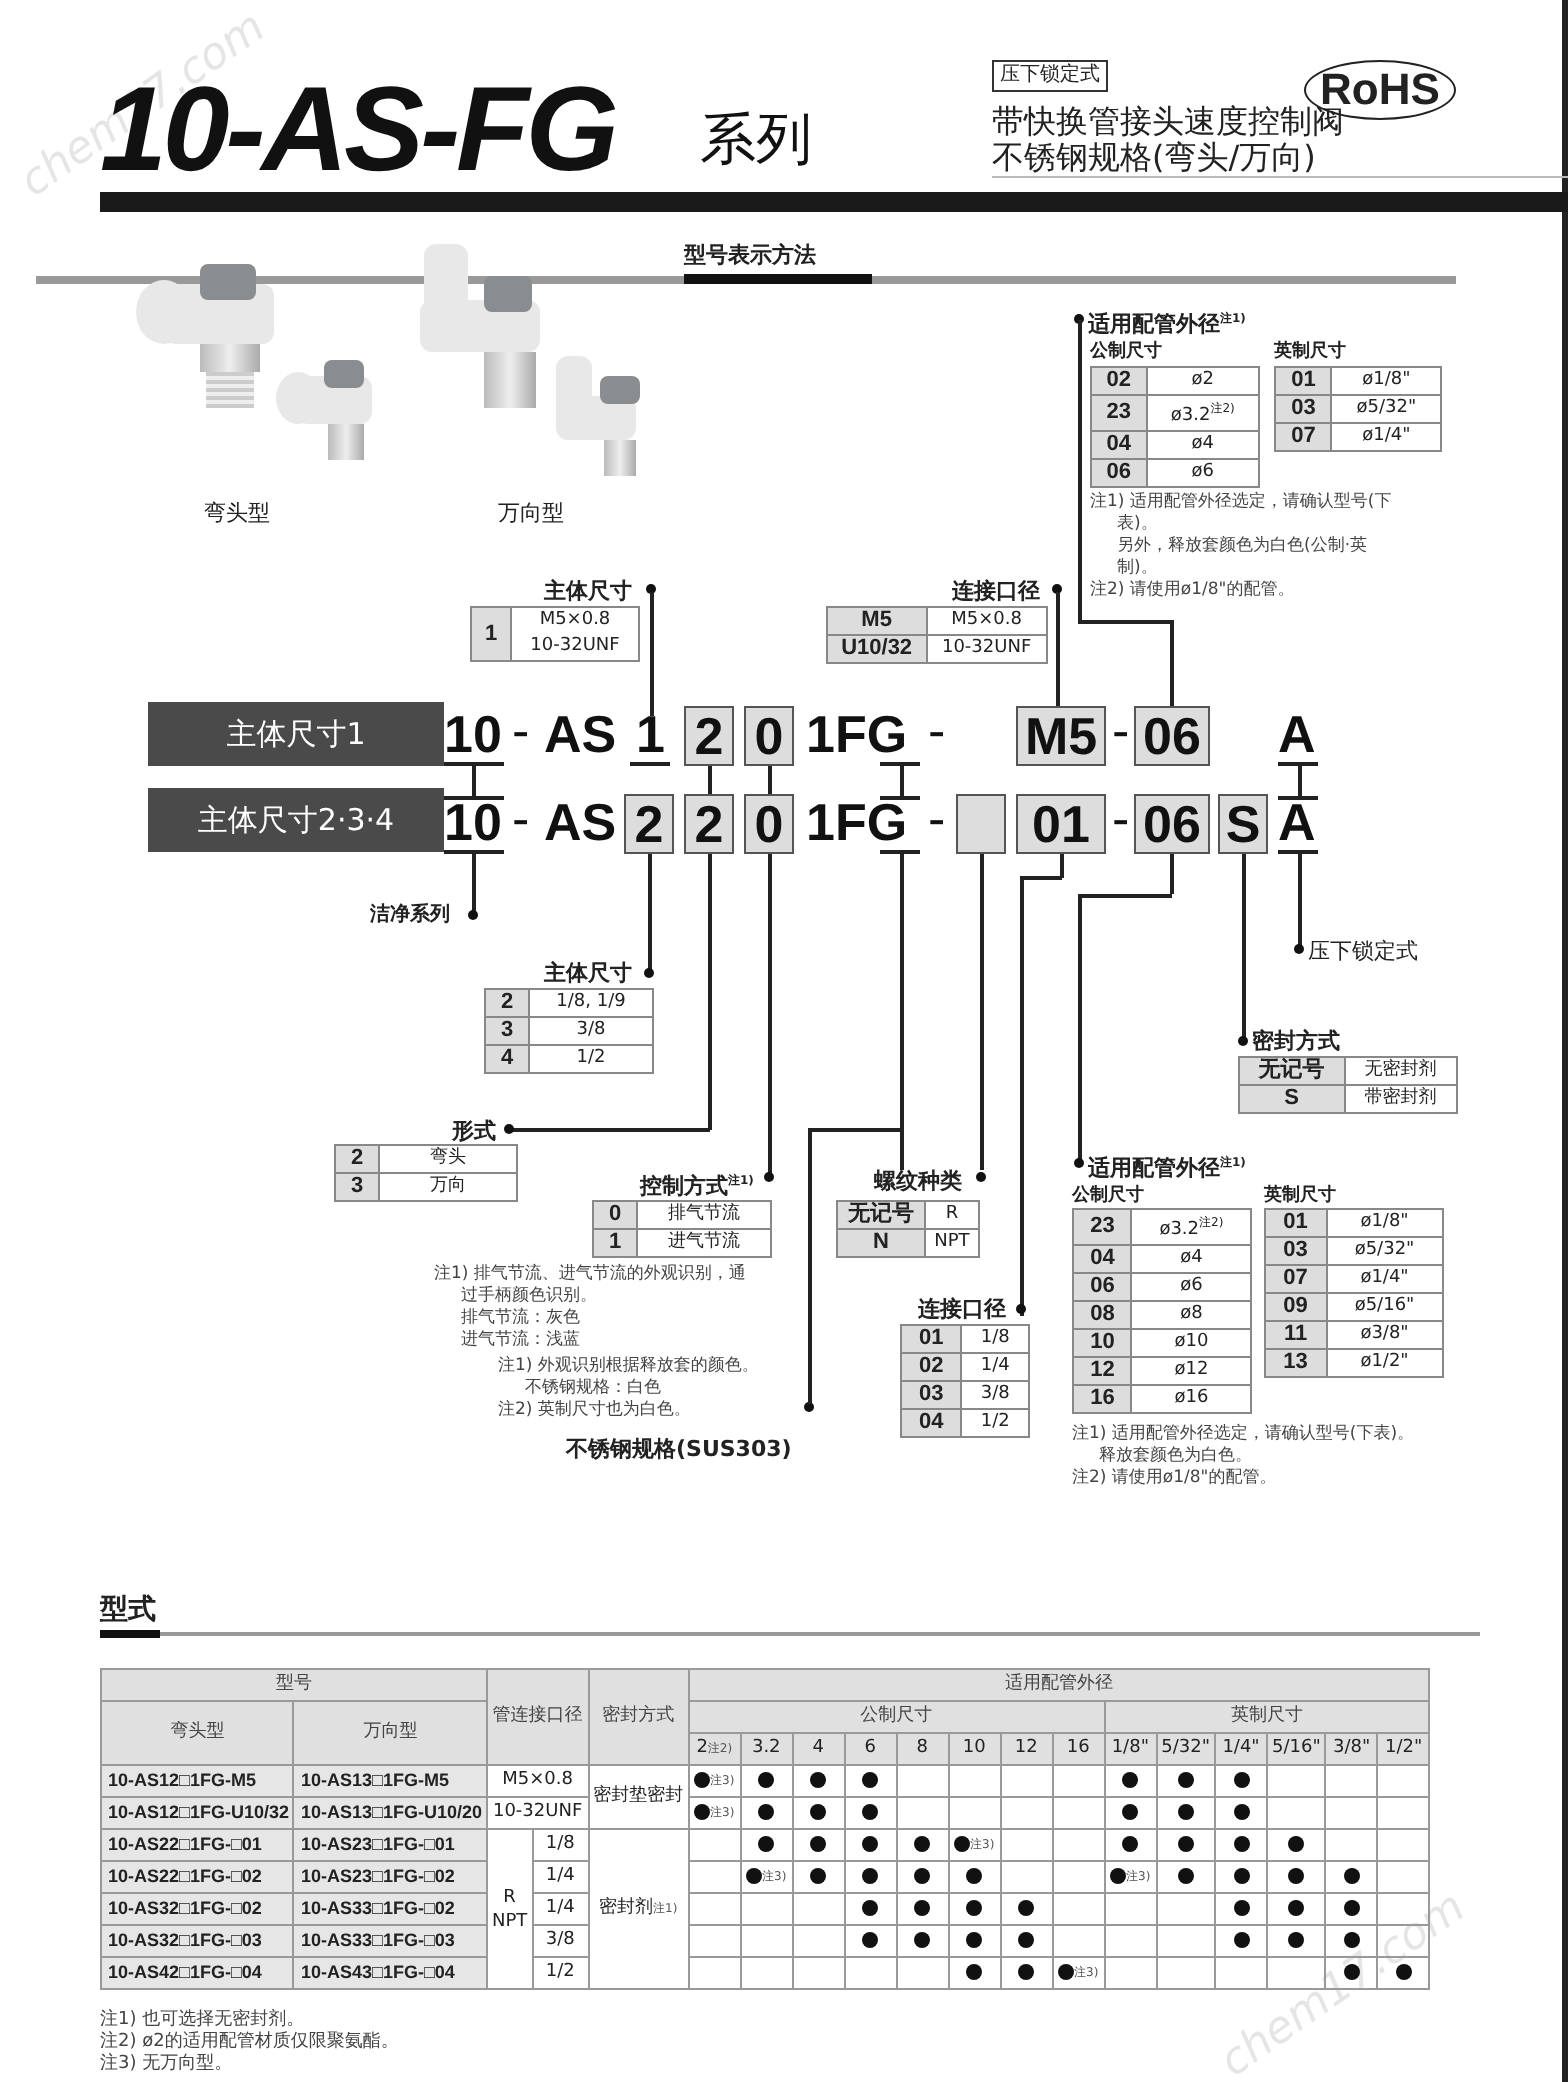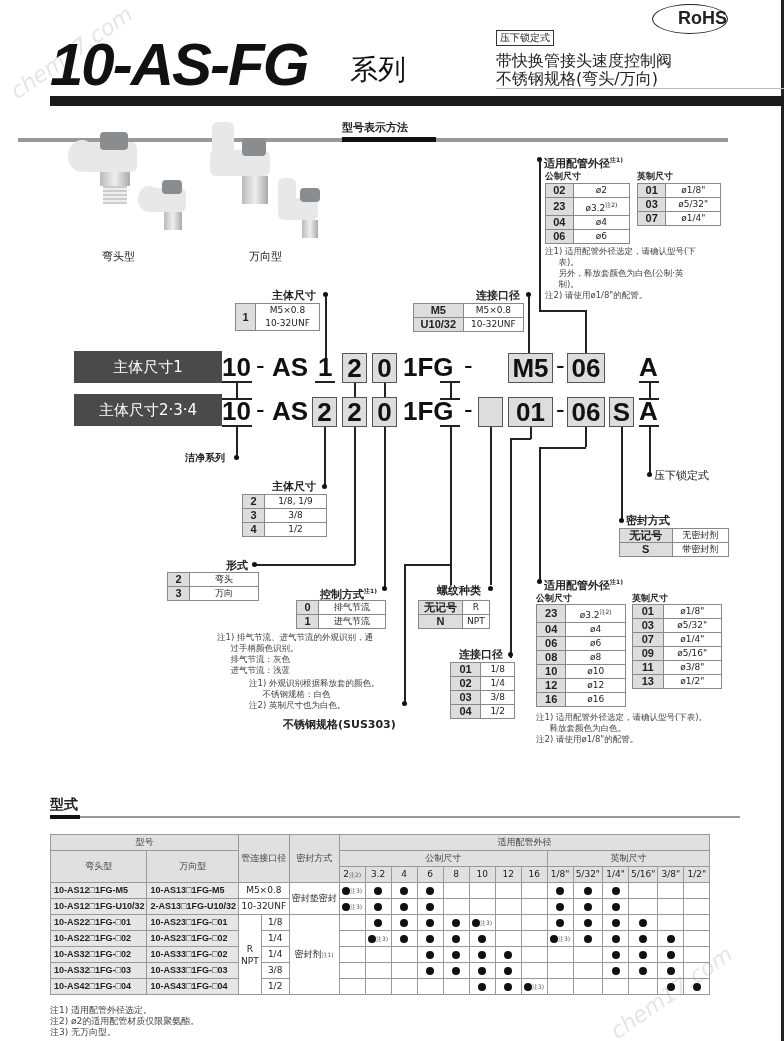--- a/index.html
+++ b/index.html
@@ -4,21 +4,21 @@
 <style>
 *{box-sizing:border-box;margin:0;padding:0}
 html,body{width:784px;height:1041px;overflow:hidden;background:#fff}
 body{position:relative;font-family:"DejaVu Sans","Liberation Sans",sans-serif;color:#222}
 .abs{position:absolute}
 .edge{position:absolute;right:0;top:0;width:3px;height:1041px;background:#222}
 
 .title{left:50px;top:30px;font-family:"Liberation Sans",sans-serif;font-weight:bold;font-style:italic;font-size:60px;letter-spacing:-2px;color:#111;line-height:70px}
 .title-cn{left:350px;top:50px;font-size:28px;color:#111;line-height:40px}
 .lock-tag{left:496px;top:30px;border:1px solid #333;font-size:10px;padding:1px 3px;line-height:12px}
-.rohs{left:652px;top:4px;border:1.5px solid #222;border-radius:50%;width:76px;height:30px;text-align:right;font-weight:bold;font-family:"Liberation Sans",sans-serif;font-size:18px;line-height:27px}
+.rohs{left:652px;top:30px;border:1.5px solid #222;border-radius:50%;width:76px;height:30px;text-align:center;font-weight:bold;font-family:"Liberation Sans",sans-serif;font-size:22px;line-height:27px}
 .sub1{left:496px;top:51px;font-size:16px;line-height:19px}
 .sub2{left:496px;top:69px;font-size:16px;line-height:19px}
 .thin-line{left:496px;top:88px;width:288px;height:1px;background:#bbb}
 .thick-bar{left:50px;top:96px;width:734px;height:10px;background:#1a1a1a}
 
 .sect-line{left:18px;top:138px;width:710px;height:4px;background:#999}
 .sect-title{left:342px;top:119px;font-size:11px;font-weight:bold;line-height:18px}
 .sect-under{left:342px;top:137px;width:94px;height:5px;background:#111}
 
 .prod{position:absolute;background:#e8e8e8;border-radius:6px}
@@ -477,21 +477,21 @@
         <td></td>
         <td><span class="bul"></span></td>
         <td><span class="bul"></span></td>
         <td><span class="bul"></span></td>
         <td></td>
         <td></td>
         <td></td>
       </tr>
       <tr>
         <td class="m">10-AS12□1FG-U10/32</td>
-        <td class="m">2-AS13□1FG-U10/32</td>
+        <td class="m">10-AS13□1FG-U10/20</td>
         <td colspan="2">10-32UNF</td>
         <td><span class="bul"></span><span class="fn">注3)</span></td>
         <td><span class="bul"></span></td>
         <td><span class="bul"></span></td>
         <td><span class="bul"></span></td>
         <td></td>
         <td></td>
         <td></td>
         <td></td>
         <td><span class="bul"></span></td>
@@ -597,13 +597,13 @@
         <td></td>
         <td></td>
         <td></td>
         <td></td>
         <td><span class="bul"></span></td>
         <td><span class="bul"></span></td>
       </tr>
     </tbody>
 </table>
 
-<div class="note" style="left:50px;top:1005px;font-size:9px;line-height:11px"><div>注1) 适用配管外径选定。</div><div>注2) ø2的适用配管材质仅限聚氨酯。</div><div>注3) 无万向型。</div></div>
+<div class="note" style="left:50px;top:1005px;font-size:9px;line-height:11px"><div>注1) 也可选择无密封剂。</div><div>注2) ø2的适用配管材质仅限聚氨酯。</div><div>注3) 无万向型。</div></div>
 
 </body></html>

